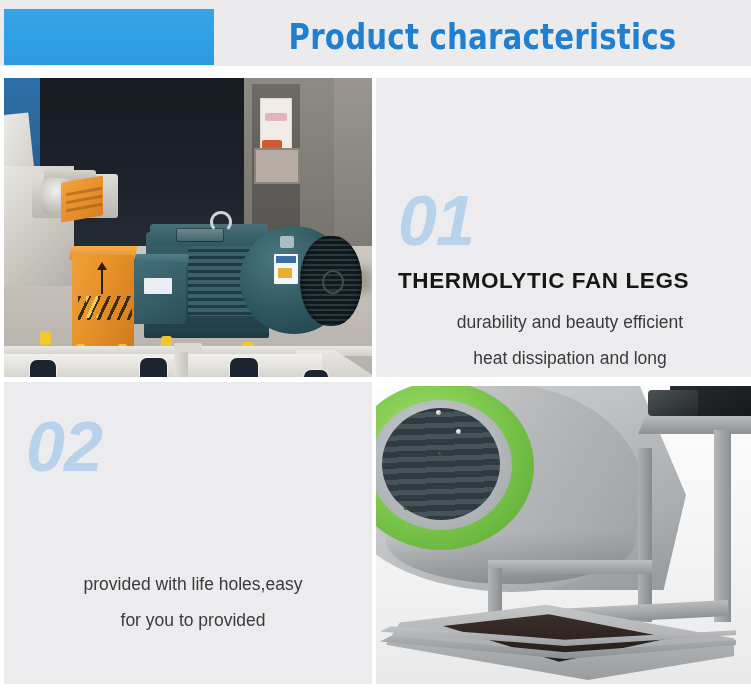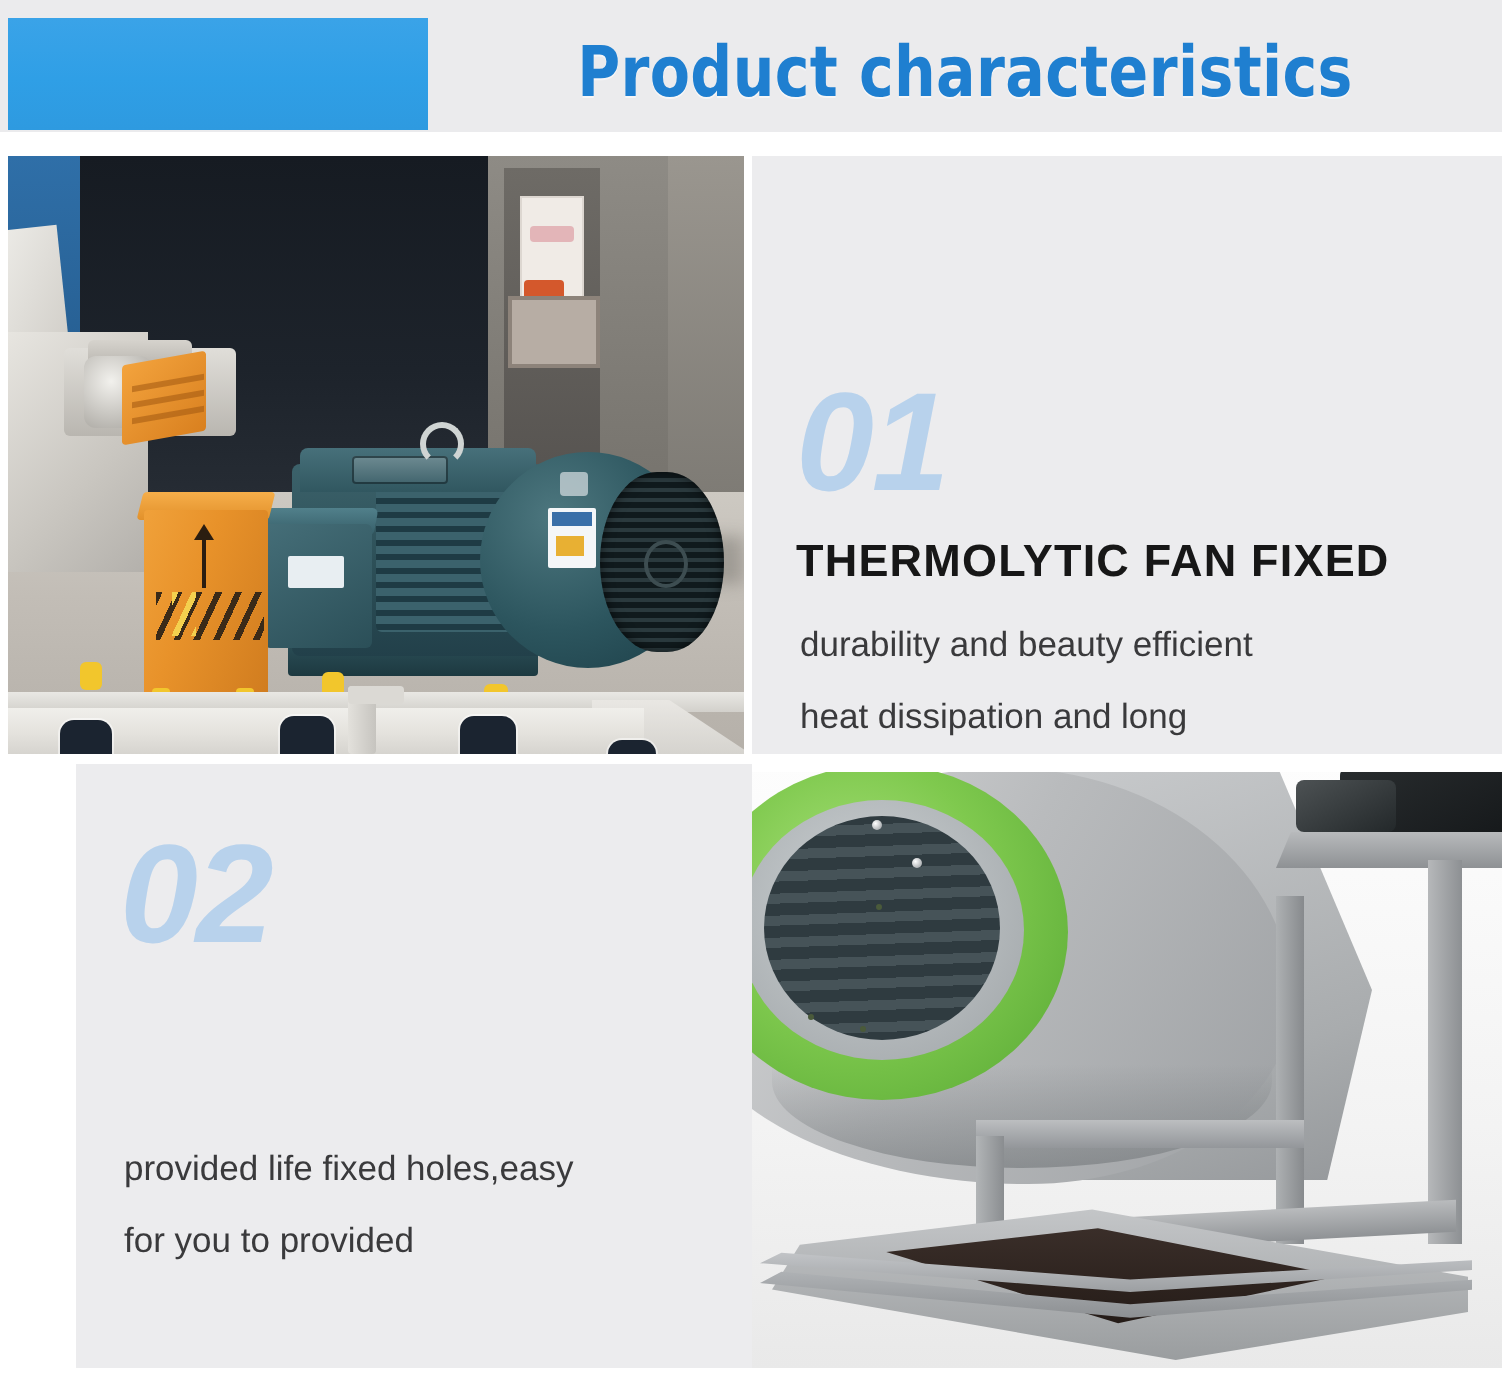--- a/index.html
+++ b/index.html
@@ -27,24 +27,24 @@
     font-family:"DejaVu Sans Condensed","Liberation Sans",sans-serif;
     font-weight:bold;
     font-size:35px;
     letter-spacing:.2px;
     text-shadow:0 1px 0 rgba(255,255,255,.55);
     white-space:nowrap;
     transform:scaleX(.93);
   }
 
   
-  .cell{position:absolute;overflow:hidden;}
+  .cell{position:absolute;overflow:hidden;text-align:center;}
   .ph1{left:4px;  top:78px;  width:368px; height:299px;}
   .tx1{left:376px;top:78px;  width:375px; height:299px; background:#ececee;}
-  .tx2{left:4px;  top:382px; width:368px; height:302px; background:#ececee;margin-left:34px;}
+  .tx2{left:4px;  top:382px; width:368px; height:302px; background:#ececee;}
   .ph2{left:376px;top:382px; width:375px; height:302px;}
 
   
   .num{
     position:absolute;
     color:#b8d2ec;
     font-weight:bold;font-style:italic;
     font-size:70px;line-height:1;
     letter-spacing:-1px;
     user-select:none;
@@ -304,29 +304,29 @@
   <div class="p1-hole" style="left:26px;top:282px;width:26px;height:34px;"></div>
   <div class="p1-hole" style="left:136px;top:280px;width:27px;height:33px;"></div>
   <div class="p1-hole" style="left:226px;top:280px;width:28px;height:34px;"></div>
   <div class="p1-hole" style="left:300px;top:292px;width:24px;height:30px;"></div>
   <div class="p1-bracket"></div>
   <div class="p1-bracket2"></div>
 </div>
 
 <div class="cell tx1">
   <div class="num">01</div>
-  <div class="card-title">THERMOLYTIC FAN FIXED</div>
+  <div class="card-title">THERMOLYTIC FAN LEGS</div>
   <div class="card-body" style="top:226px;">durability and beauty efficient</div>
   <div class="card-body" style="top:262px;">heat dissipation and long</div>
   <div class="card-body" style="top:298px;">service life</div>
 </div>
 
 <div class="cell tx2">
   <div class="num">02</div>
-  <div class="card-body" style="top:184px;">provided life fixed holes,easy</div>
+  <div class="card-body" style="top:184px;">provided with life holes,easy</div>
   <div class="card-body" style="top:220px;">for you to provided</div>
 </div>
 
 <div class="cell ph2">
   <div class="p2-bg"></div>
   <div class="p2-scroll2"></div>
   <div class="p2-scroll"></div>
   <div class="p2-shadowband"></div>
   <div class="p2-inletOuter"></div>
   <div class="p2-inletMid"></div>

